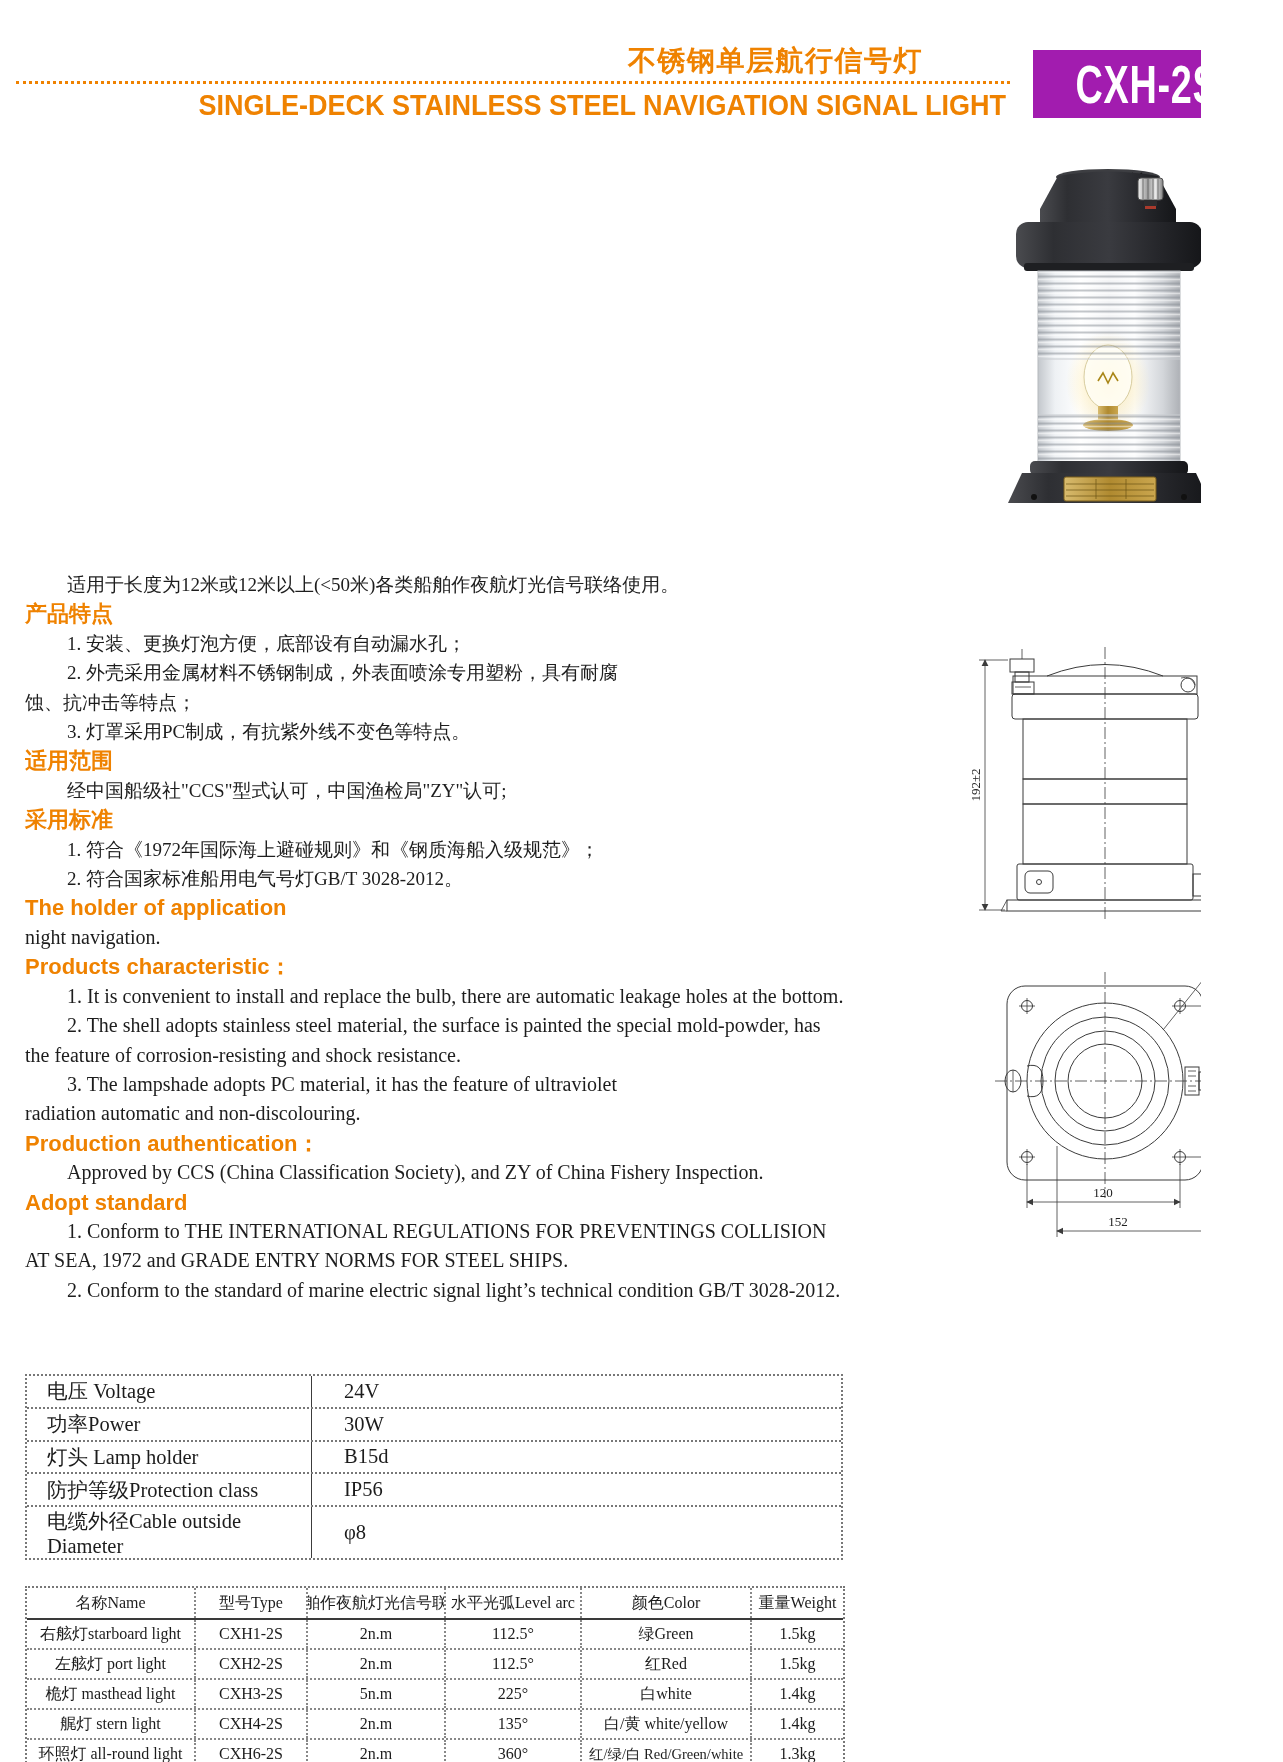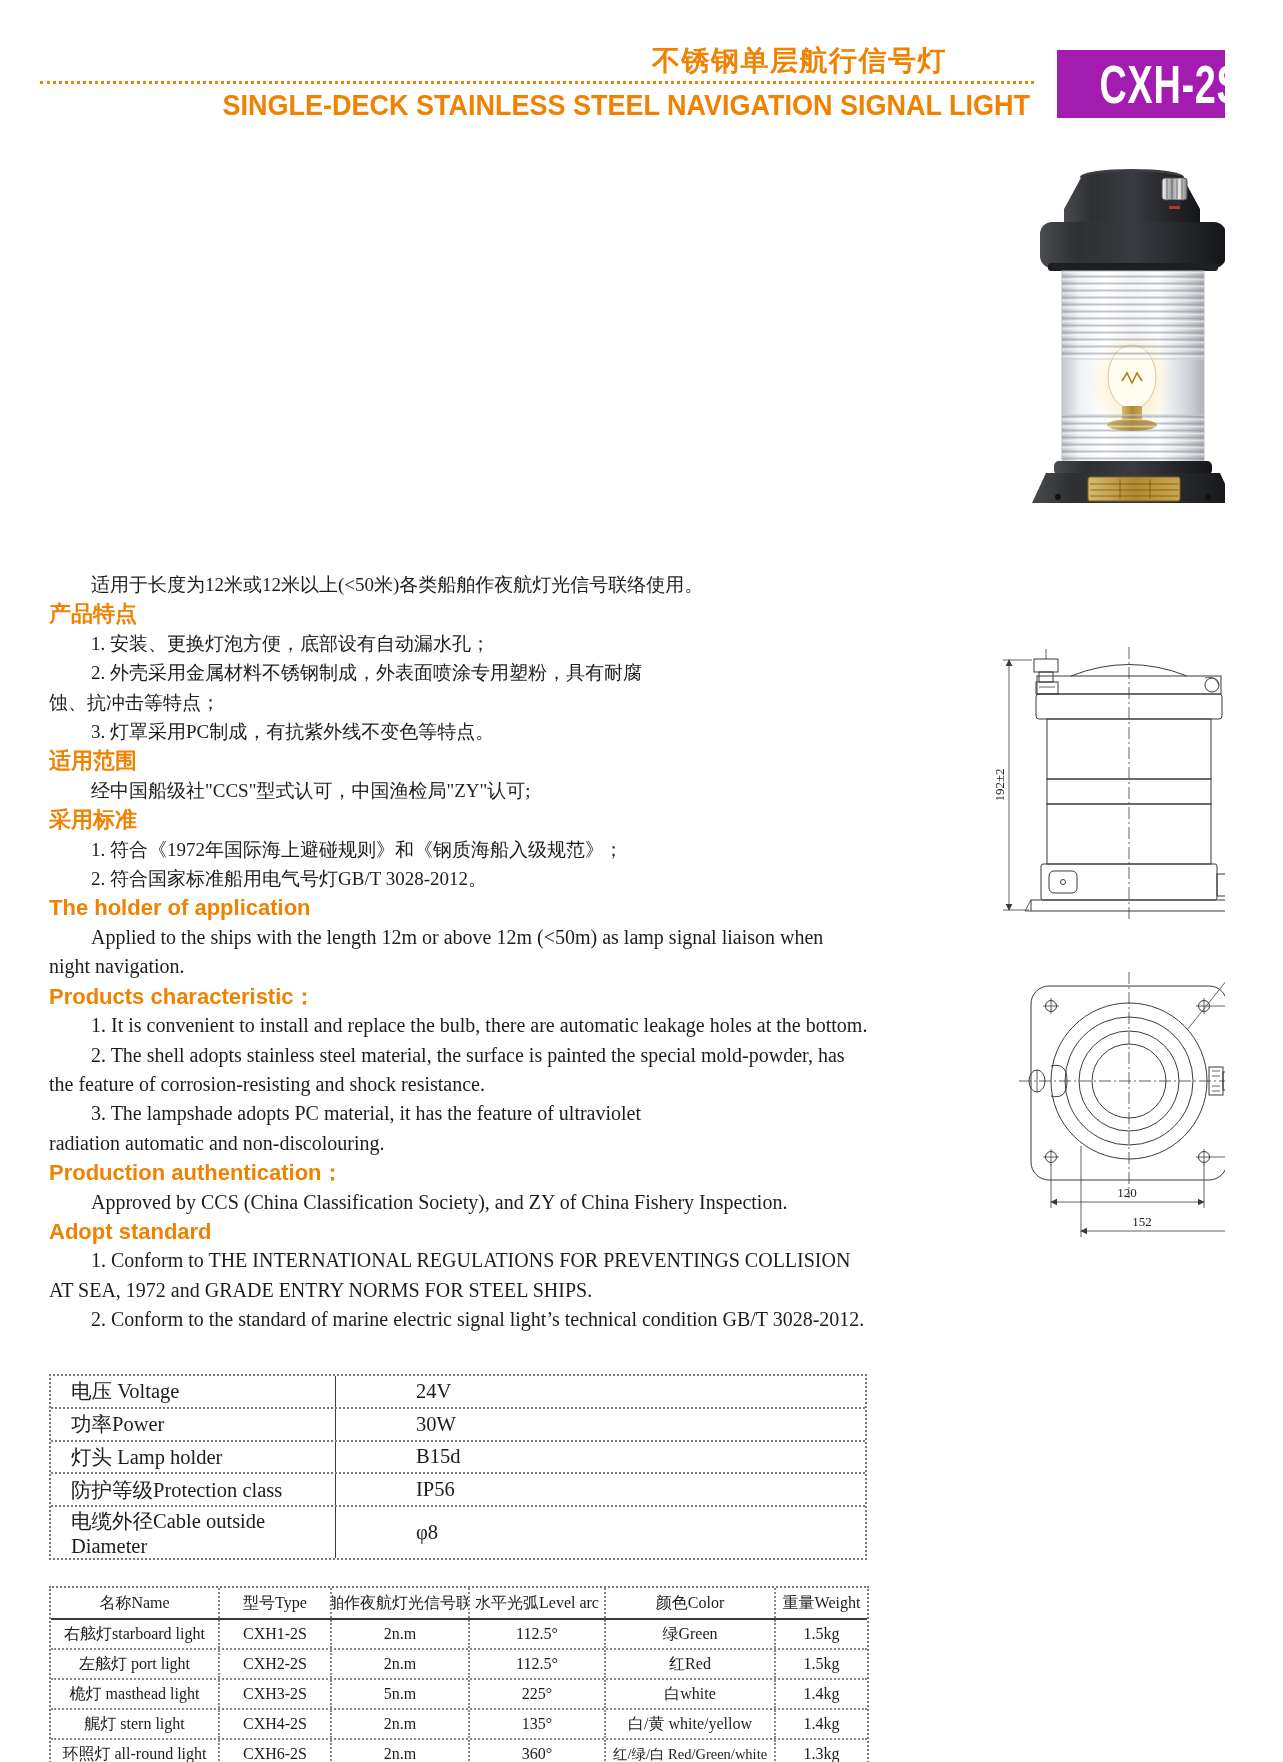--- a/index.html
+++ b/index.html
@@ -1,17 +1,17 @@
 <!DOCTYPE html>
 <html><head>
 <meta charset="utf-8">
 <style>
   html,body{margin:0;padding:0;background:#ffffff;}
   .page{position:relative;width:1201px;height:1762px;background:#fff;overflow:hidden;
-        font-family:"Liberation Serif","DejaVu Serif",serif;color:#1c1c1c;margin-left:24px;}
+        font-family:"Liberation Serif","DejaVu Serif",serif;color:#1c1c1c;}
 
   
   .hdr-cn{position:absolute;top:42px;right:278px;font-family:"Liberation Sans","DejaVu Sans",sans-serif;
           font-weight:bold;font-size:28px;color:#ef8200;letter-spacing:1.5px;white-space:nowrap;}
   .hdr-rule{position:absolute;top:81px;left:16px;width:994px;height:0;border-top:3px dotted #ef8200;}
   .hdr-en{position:absolute;top:88px;left:0;width:1006px;text-align:right;white-space:nowrap;
           font-family:"Liberation Sans","DejaVu Sans",sans-serif;font-weight:bold;font-size:30px;color:#ef8200;
           transform:scaleX(0.90);transform-origin:100% 50%;}
   .model-box{position:absolute;left:1033px;top:50px;width:229px;height:68px;background:#a21caf;
              display:flex;align-items:center;justify-content:center;}
@@ -23,21 +23,21 @@
   .content > div{white-space:nowrap;}
   .sec-h{font-family:"Liberation Sans","DejaVu Sans",sans-serif;font-weight:bold;color:#ef8200;
          font-size:22px;line-height:29.4px;}
   .line{font-size:20px;line-height:29.4px;color:#1d1d1d;}
   .cjk{font-size:19px;}
   .ind{padding-left:42px;}
 
   
   .spec{position:absolute;left:25px;top:1374px;width:818px;height:186px;display:flex;flex-direction:column;
         border:2px dotted #777;box-sizing:border-box;}
-  .spec-row{flex:1;display:flex;border-bottom:2px dotted #777;gap:48px;}
+  .spec-row{flex:1;display:flex;border-bottom:2px dotted #777;}
   .spec-row:last-child{border-bottom:none;}
   .spec-label{width:285px;box-sizing:border-box;border-right:1.5px solid #3c3c3c;display:flex;align-items:center;
               padding-left:20px;font-size:20.5px;}
   .spec-value{flex:1;display:flex;align-items:center;padding-left:32px;font-size:20.5px;}
 
   
   .mt{position:absolute;left:25px;top:1586px;width:820px;border:2px dotted #777;box-sizing:border-box;}
   .mt-row{display:grid;grid-template-columns:169px 112px 138px 136px 170px 1fr;height:28px;
           border-bottom:2px dotted #888;}
   .mt-row.head{height:30px;border-bottom:2px solid #3a3a3a;}
@@ -166,21 +166,20 @@
     <div class="line cjk ind">3. 灯罩采用PC制成，有抗紫外线不变色等特点。</div>
 
     <div class="sec-h">适用范围</div>
     <div class="line cjk ind">经中国船级社"CCS"型式认可，中国渔检局"ZY"认可;</div>
 
     <div class="sec-h">采用标准</div>
     <div class="line cjk ind">1. 符合《1972年国际海上避碰规则》和《钢质海船入级规范》；</div>
     <div class="line cjk ind">2. 符合国家标准船用电气号灯GB/T 3028-2012。</div>
 
     <div class="sec-h">The holder of application</div>
-    <div class="line ind">Applied to the ships with the length 12m or above 12m (&lt;50m) as lamp signal liaison when</div>
     <div class="line">night navigation.</div>
 
     <div class="sec-h">Products characteristic：</div>
     <div class="line ind">1. It is convenient to install and replace the bulb, there are automatic leakage holes at the bottom.</div>
     <div class="line ind">2. The shell adopts stainless steel material, the surface is painted the special mold-powder, has</div>
     <div class="line">the feature of corrosion-resisting and shock resistance.</div>
     <div class="line ind">3. The lampshade adopts PC material, it has the feature of ultraviolet</div>
     <div class="line">radiation automatic and non-discolouring.</div>
 
     <div class="sec-h">Production authentication：</div>

